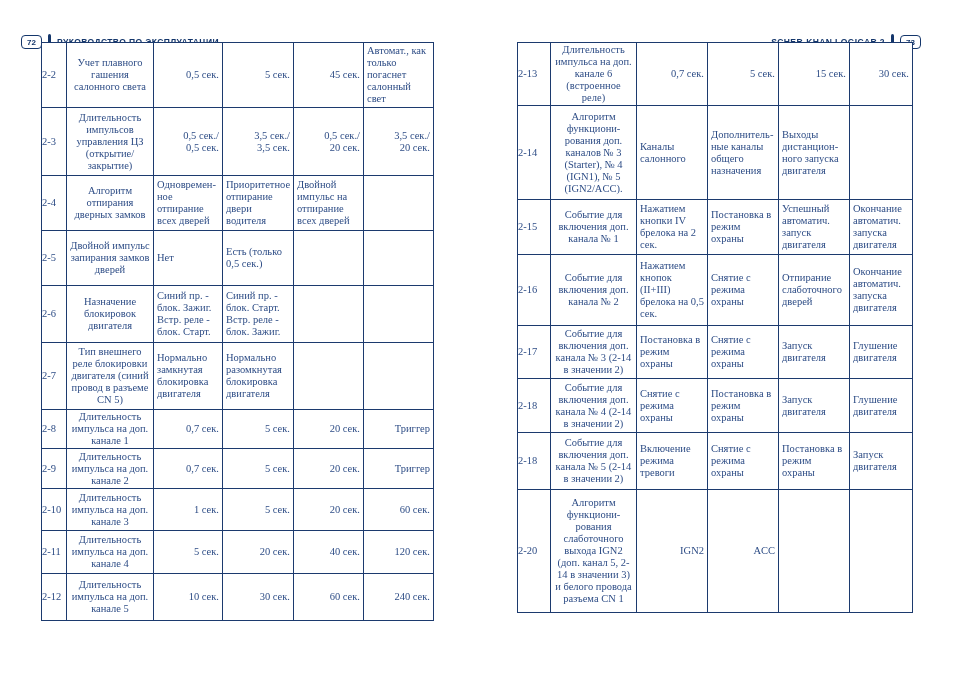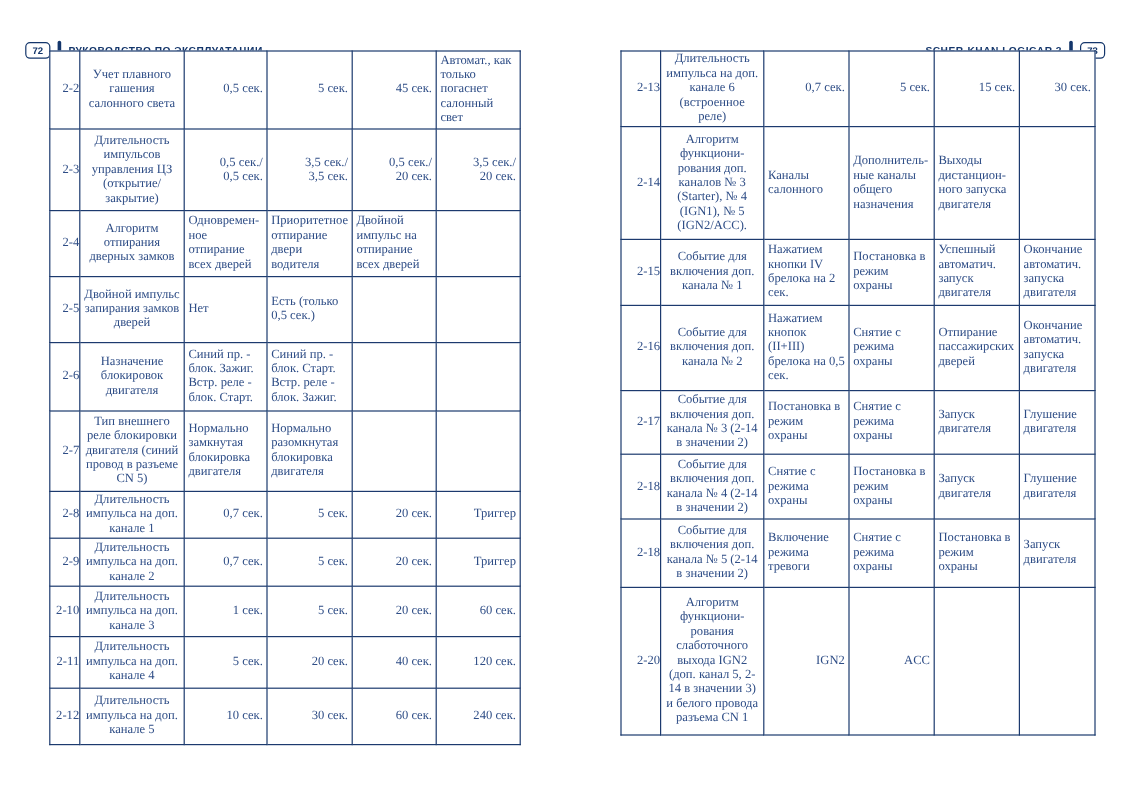--- a/index.html
+++ b/index.html
@@ -34,21 +34,21 @@
   .cfg-table td {
     border:1px solid #1c3a6e;
     color:#2e4d86;
     font-size:10.5px; line-height:12px;
     padding:1px 3px;
     vertical-align:middle;
     white-space:pre-line;
     overflow:hidden;
     word-break:normal;
   }
-  td.c-num  { text-align:right; padding:1px 0; }
+  td.c-num  { text-align:left; padding:1px 0; }
   td.c-desc { text-align:center; }
   td.c-val  { text-align:left; }
   td.center { text-align:right; }
 </style>
 </head>
 <body>
 
 <div class="hdr hdr-left">
   <span class="badge">72</span>
   <span class="hdr-divider"></span>
@@ -208,21 +208,21 @@
         <td class="c-val">Нажатием кнопки IV брелока на 2 сек.</td>
         <td class="c-val">Постановка в режим охраны</td>
         <td class="c-val">Успешный автоматич. запуск двигателя</td>
         <td class="c-val">Окончание автоматич. запуска двигателя</td>
       </tr>
       <tr style="height: 71px;">
         <td class="c-num">2-16</td>
         <td class="c-desc">Событие для включения доп. канала № 2</td>
         <td class="c-val">Нажатием кнопок (II+III) брелока на 0,5 сек.</td>
         <td class="c-val">Снятие с режима охраны</td>
-        <td class="c-val">Отпирание пассажирских дверей</td>
+        <td class="c-val">Отпирание слаботочного дверей</td>
         <td class="c-val">Окончание автоматич. запуска двигателя</td>
       </tr>
       <tr style="height: 53px;">
         <td class="c-num">2-17</td>
         <td class="c-desc">Событие для включения доп. канала № 3 (2-14 в значении 2)</td>
         <td class="c-val">Постановка в режим охраны</td>
         <td class="c-val">Снятие с режима охраны</td>
         <td class="c-val">Запуск двигателя</td>
         <td class="c-val">Глушение двигателя</td>
       </tr>

